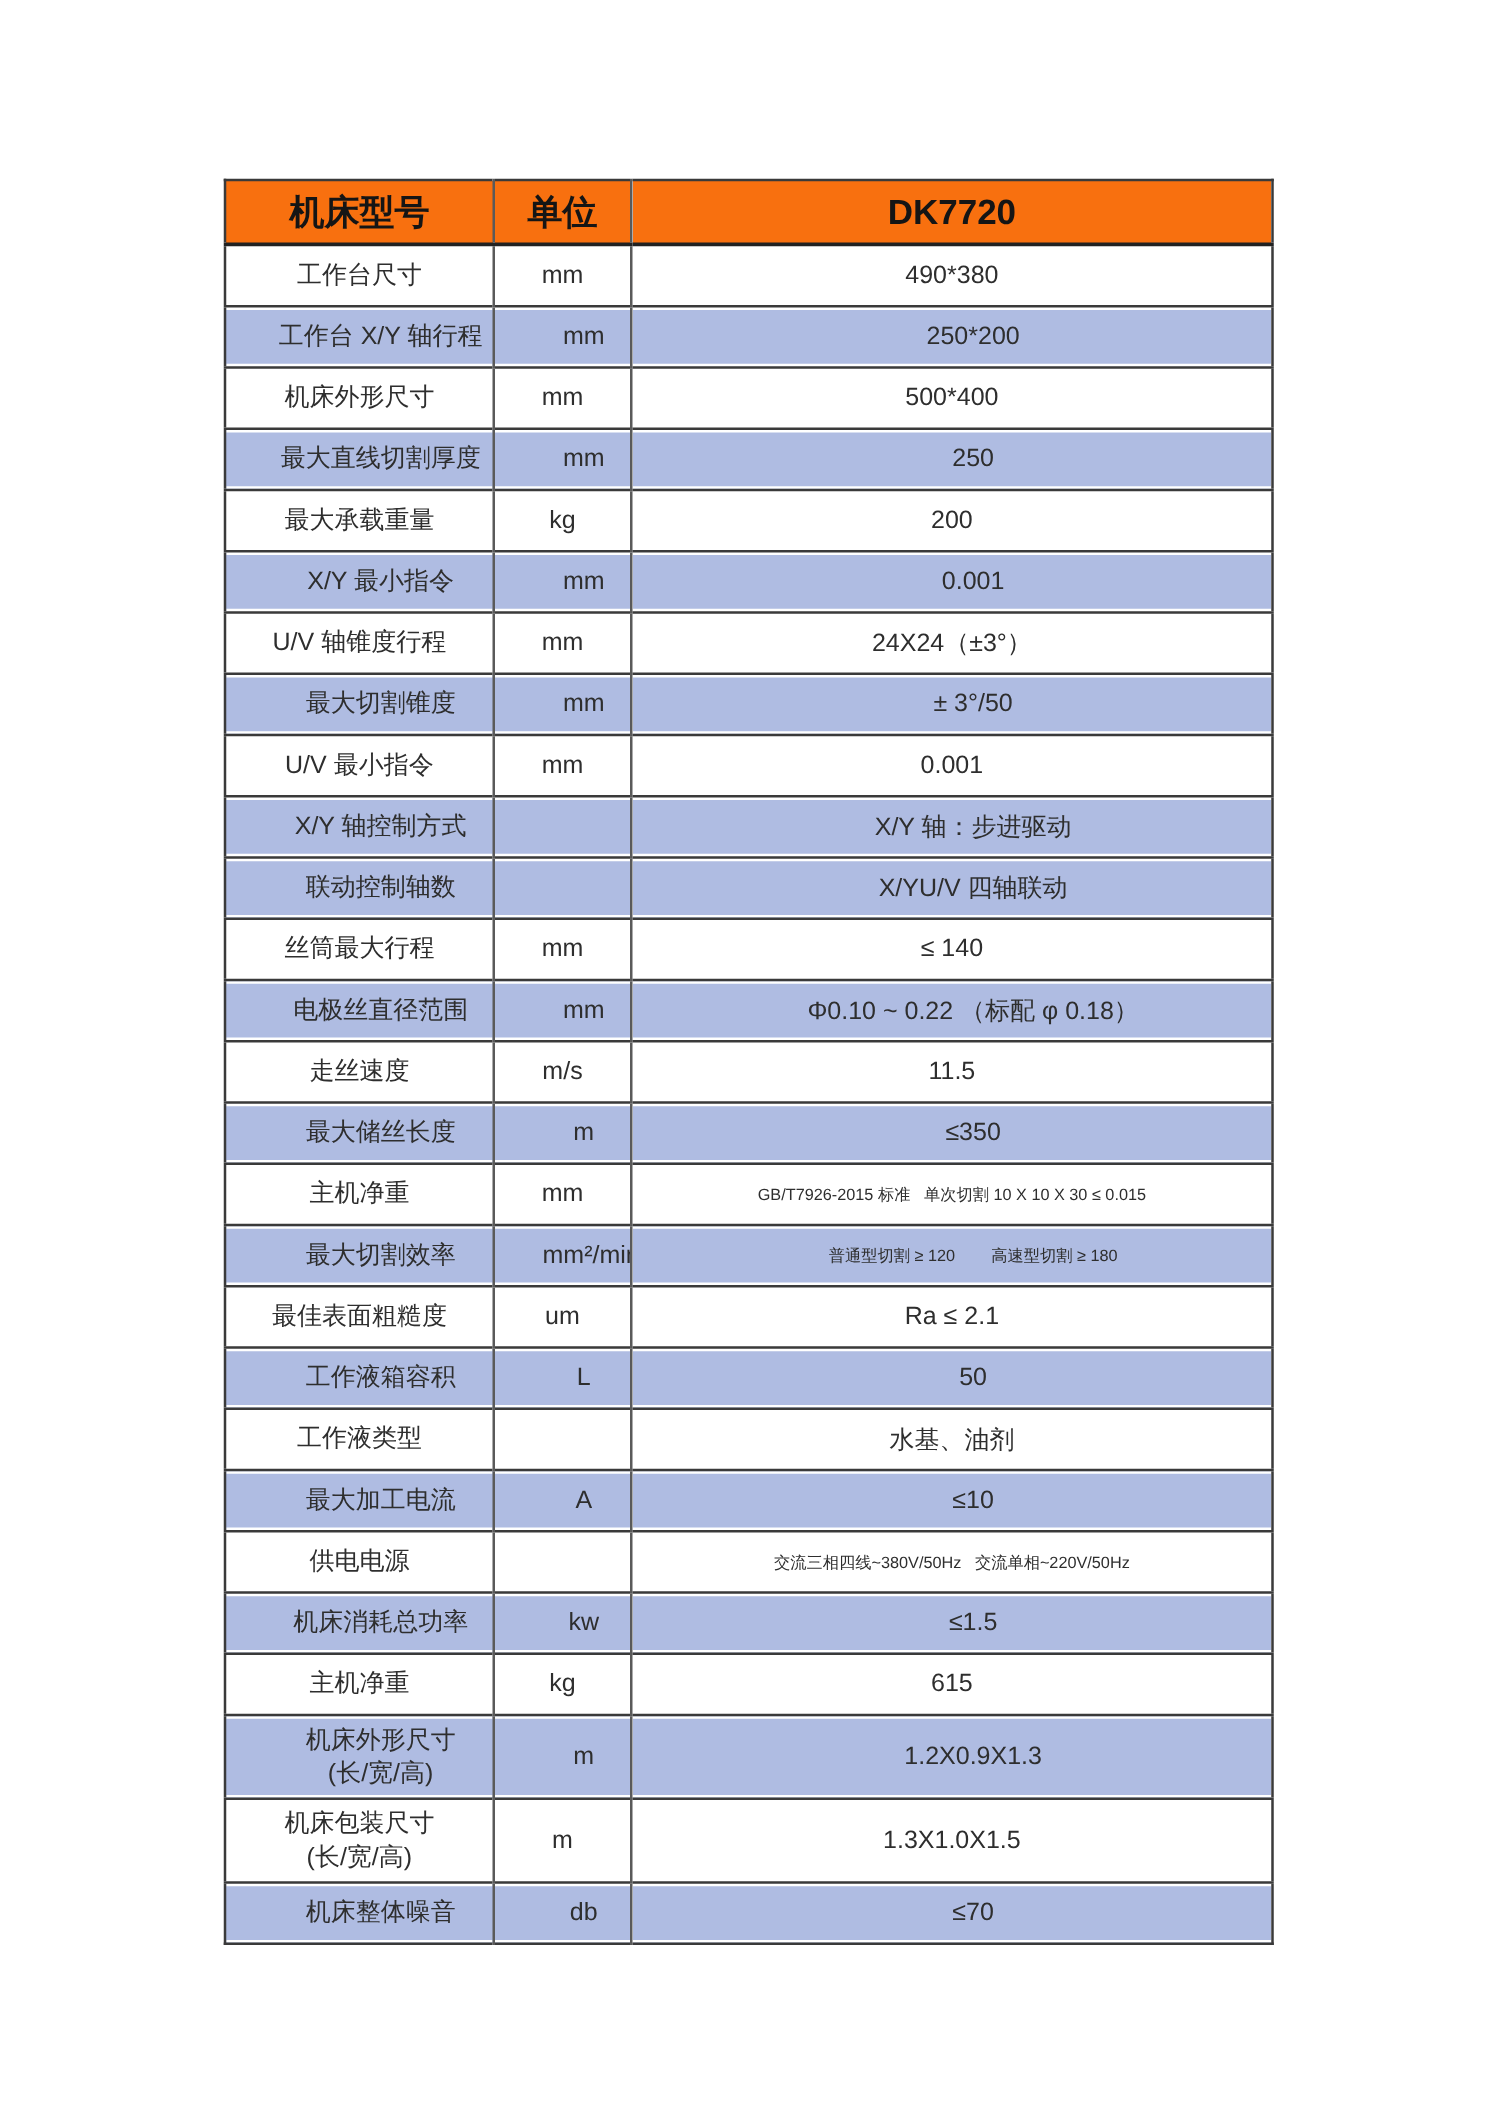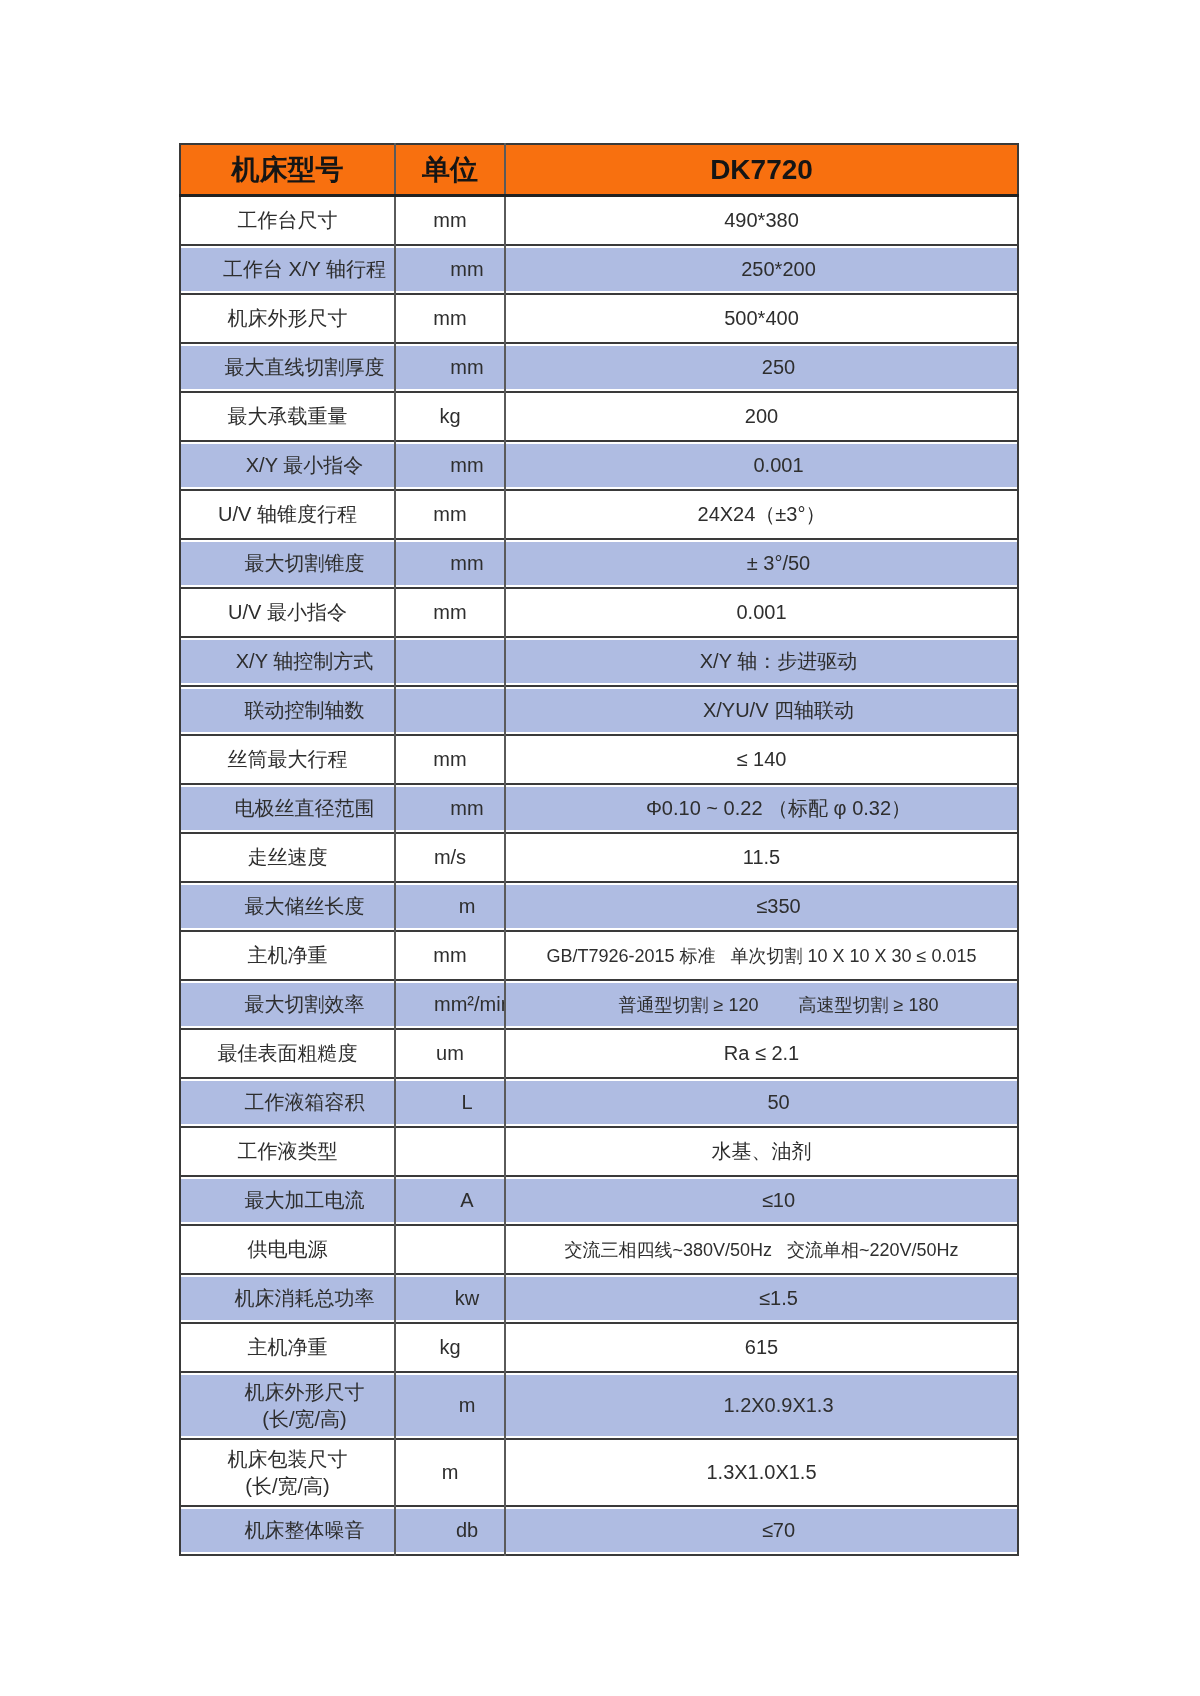--- a/index.html
+++ b/index.html
@@ -64,21 +64,21 @@
     height: 65px;
   }
   .spec-table td.c1 {
     white-space: pre-line;
     line-height: 1.35;
   }
   .spec-table td.c3 {
     white-space: pre;
   }
   .spec-table td.c3.dense {
-    font-size: 18px;
+    font-size: 13px;
   }
 </style>
 </head>
 <body>
 
 <div class="page">
   <table class="spec-table">
     <colgroup>
       <col style="width:215px">
       <col style="width:110px">
@@ -148,21 +148,21 @@
           <td class="c3">X/YU/V 四轴联动</td>
         </tr>
         <tr class="row-white">
           <td class="c1">丝筒最大行程</td>
           <td class="c2">mm</td>
           <td class="c3">≤ 140</td>
         </tr>
         <tr class="row-blue">
           <td class="c1">电极丝直径范围</td>
           <td class="c2">mm</td>
-          <td class="c3">Φ0.10 ~ 0.22 （标配 φ 0.32）</td>
+          <td class="c3">Φ0.10 ~ 0.22 （标配 φ 0.18）</td>
         </tr>
         <tr class="row-white">
           <td class="c1">走丝速度</td>
           <td class="c2">m/s</td>
           <td class="c3">11.5</td>
         </tr>
         <tr class="row-blue">
           <td class="c1">最大储丝长度</td>
           <td class="c2">m</td>
           <td class="c3">≤350</td>

